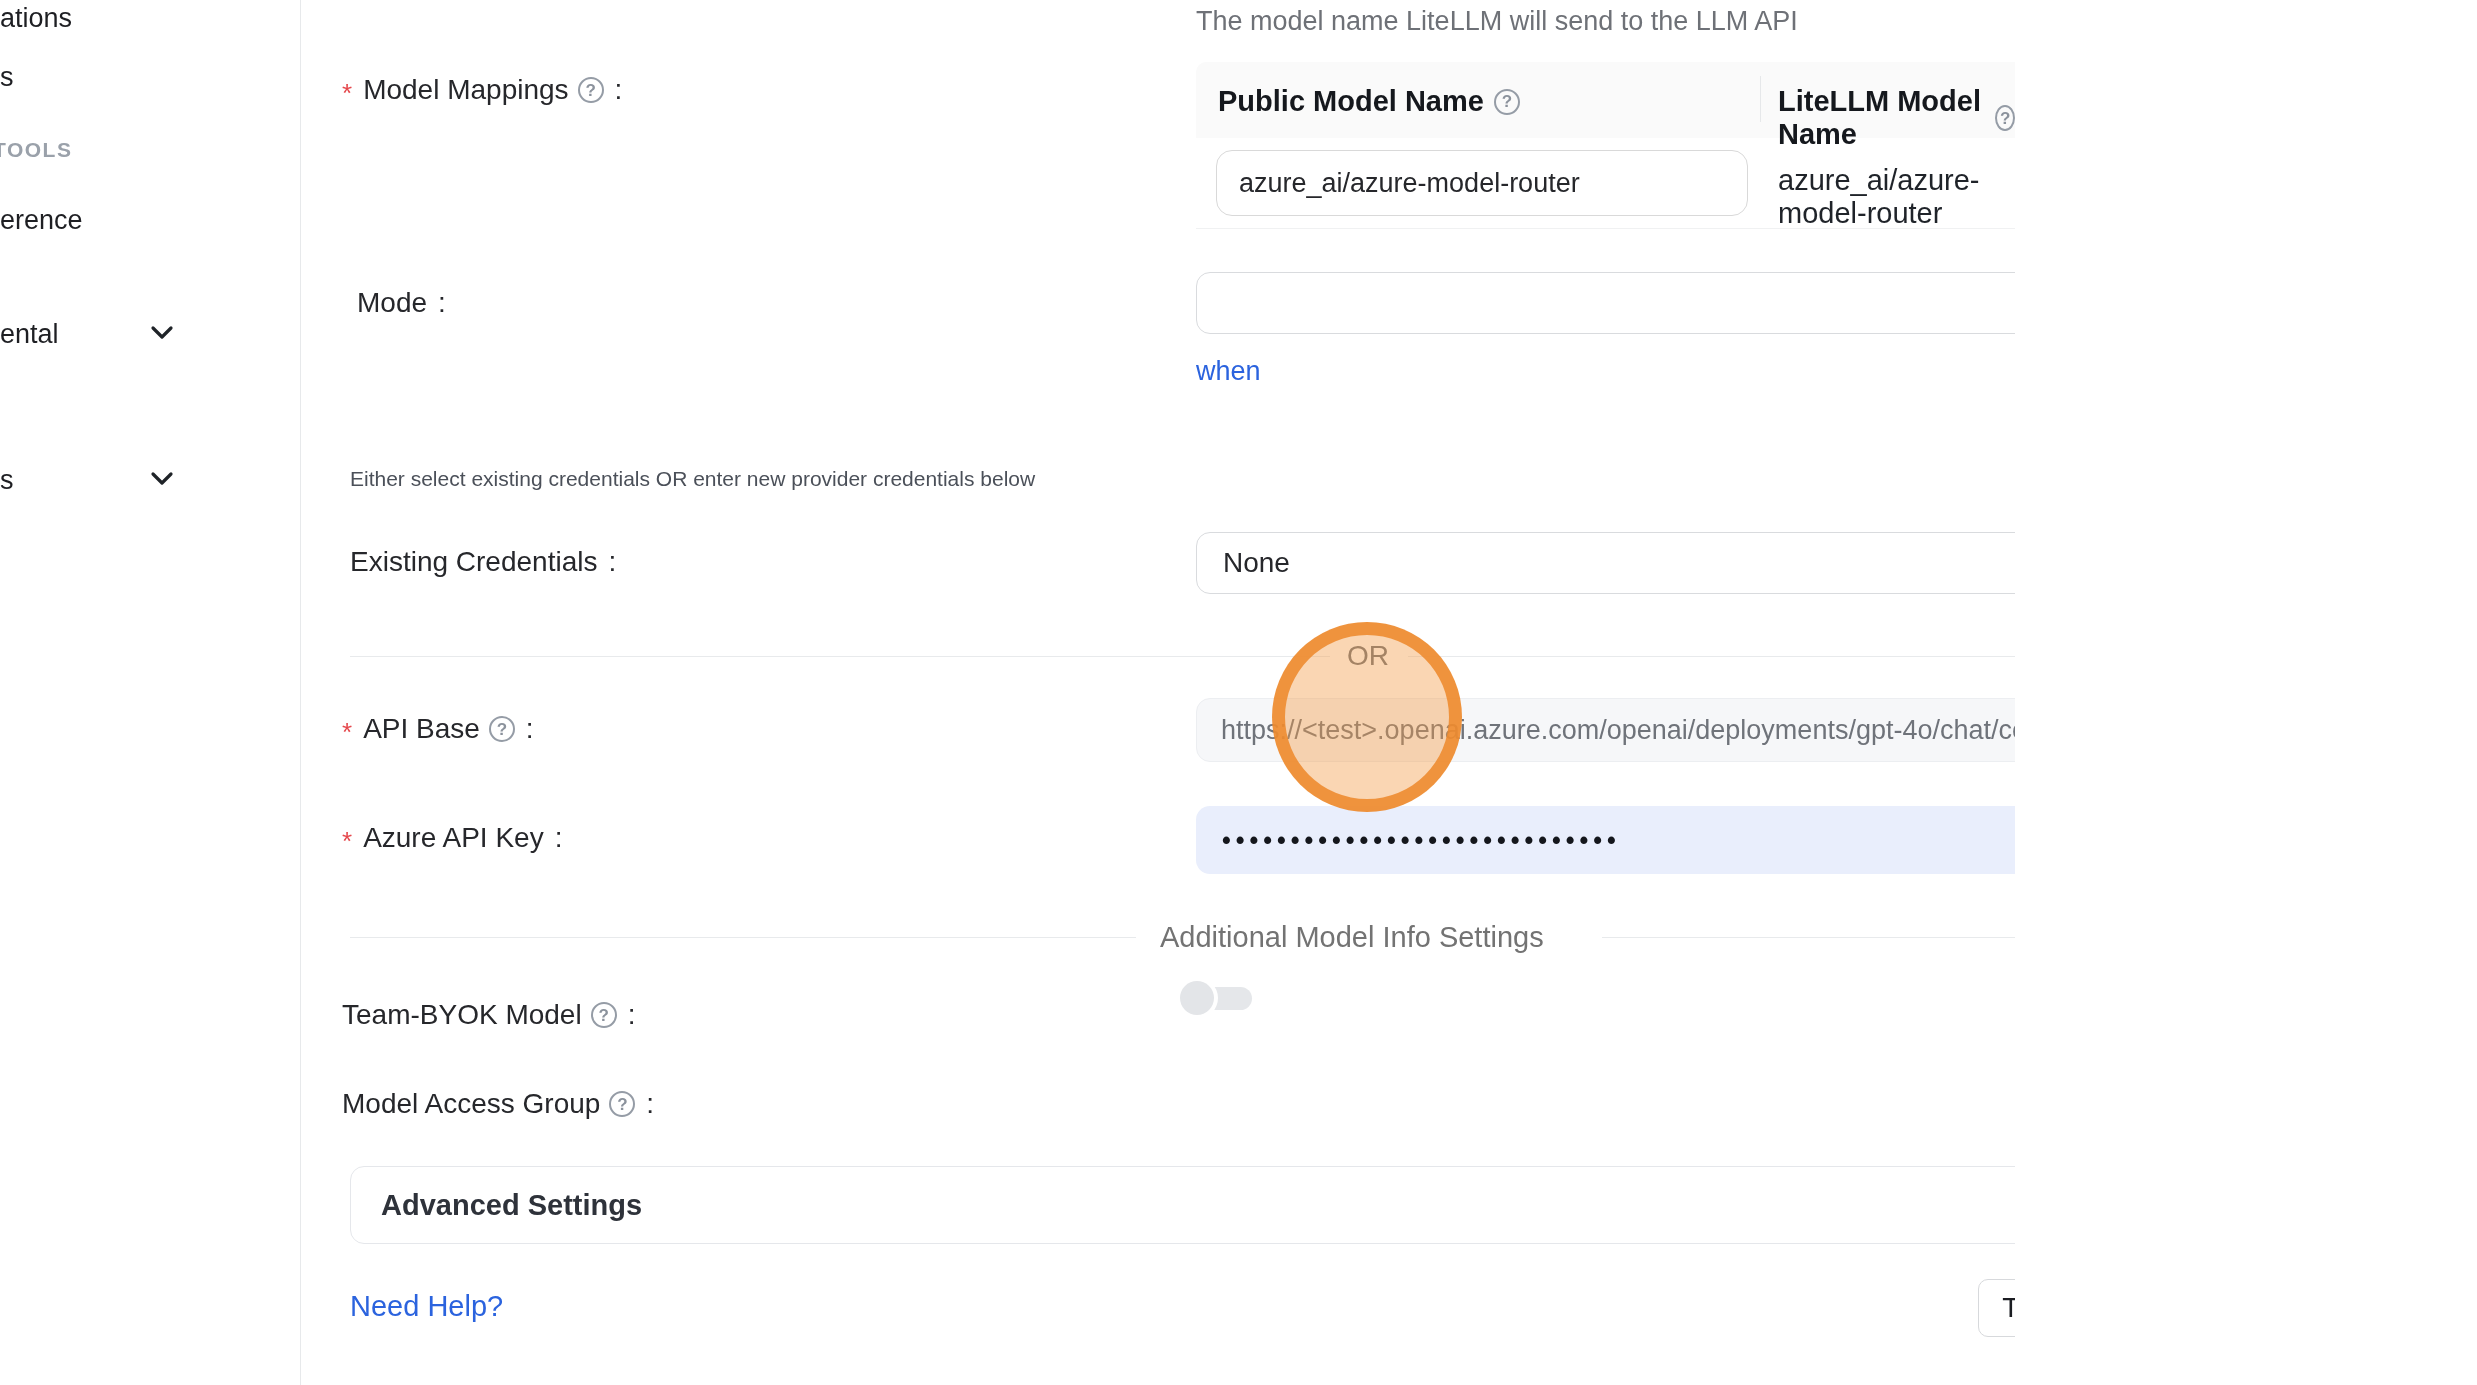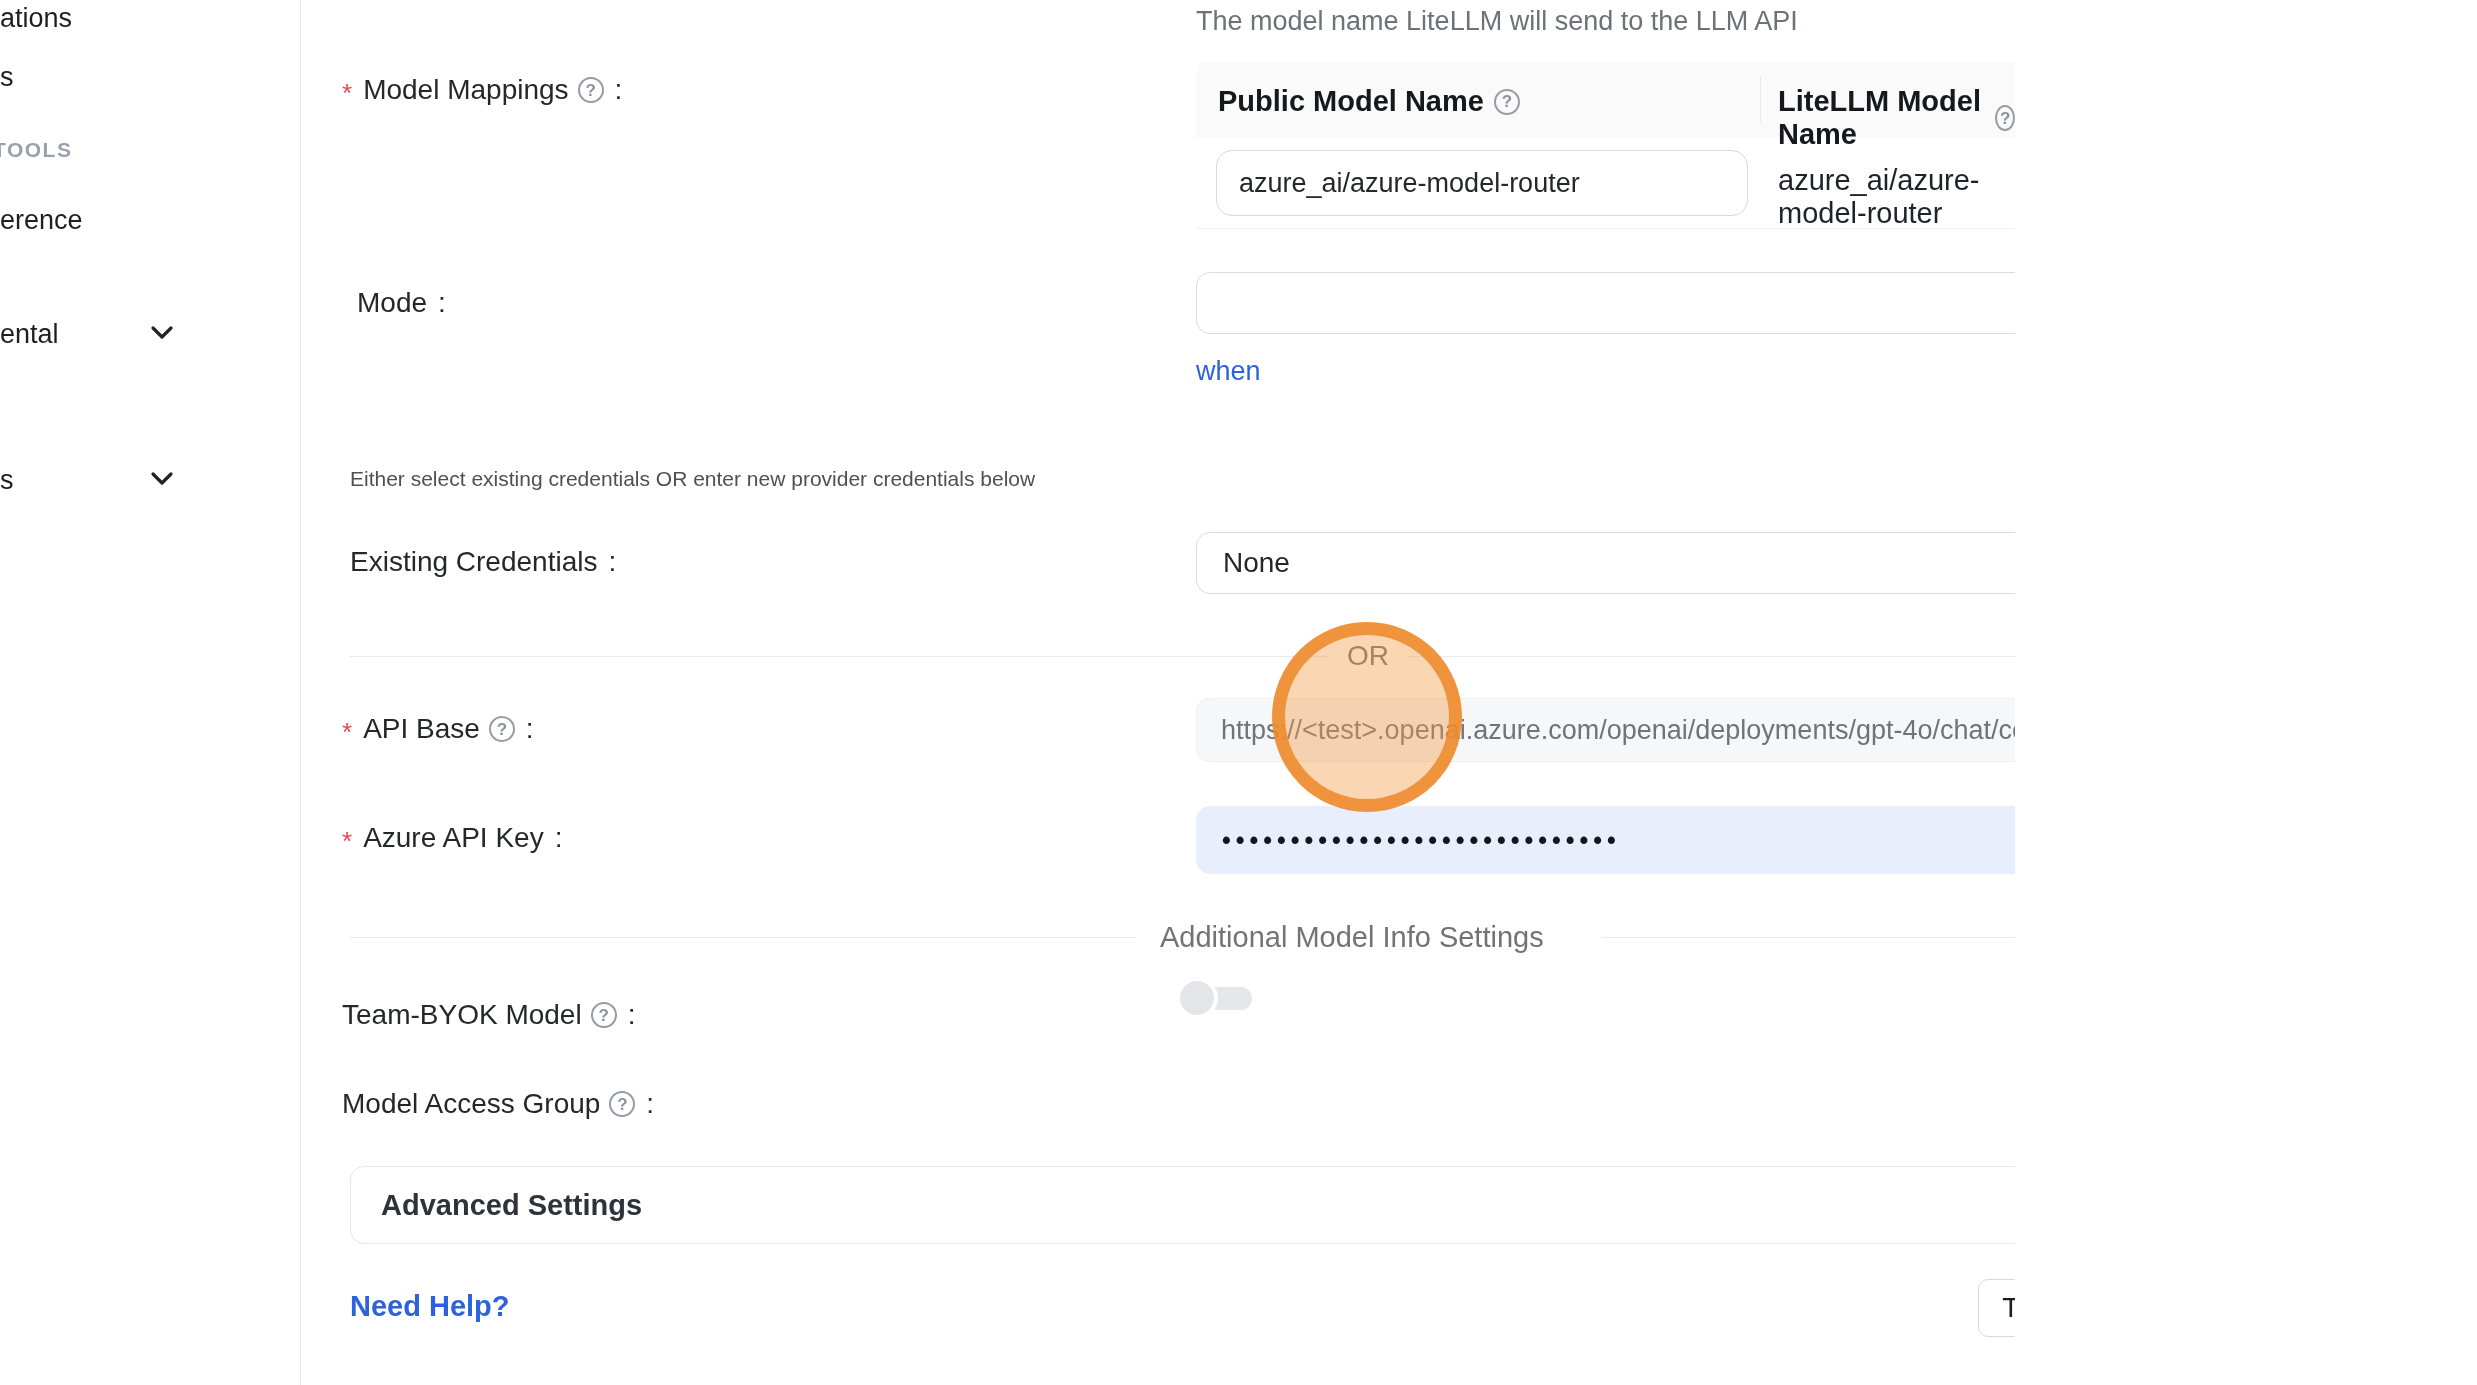--- a/index.html
+++ b/index.html
@@ -218,17 +218,17 @@
 
   <div class="panel">
     <span class="panel-title">Advanced Settings</span>
     <span class="chev">
       <svg width="26" height="16" viewBox="0 0 26 16">
           <polyline points="3,3 13,13 23,3" fill="none" stroke="#5a6170" stroke-width="2.8" stroke-linecap="round" stroke-linejoin="round"></polyline>
         </svg>
     </span>
   </div>
 
-  <div class="abs link" style="left:350px; top:1290px; font-size:29px;font-weight:bold;">Need Help?</div>
+  <div class="abs link" style="left:350px; top:1290px; font-size:29px;">Need Help?</div>
   <div class="btn" style="left:1978px; top:1279px; width:212px;">Test Connect</div>
   <div class="btn" style="left:2212px; top:1279px; width:174px;">Add Model</div>
 
 </div>
 
 </body></html>

